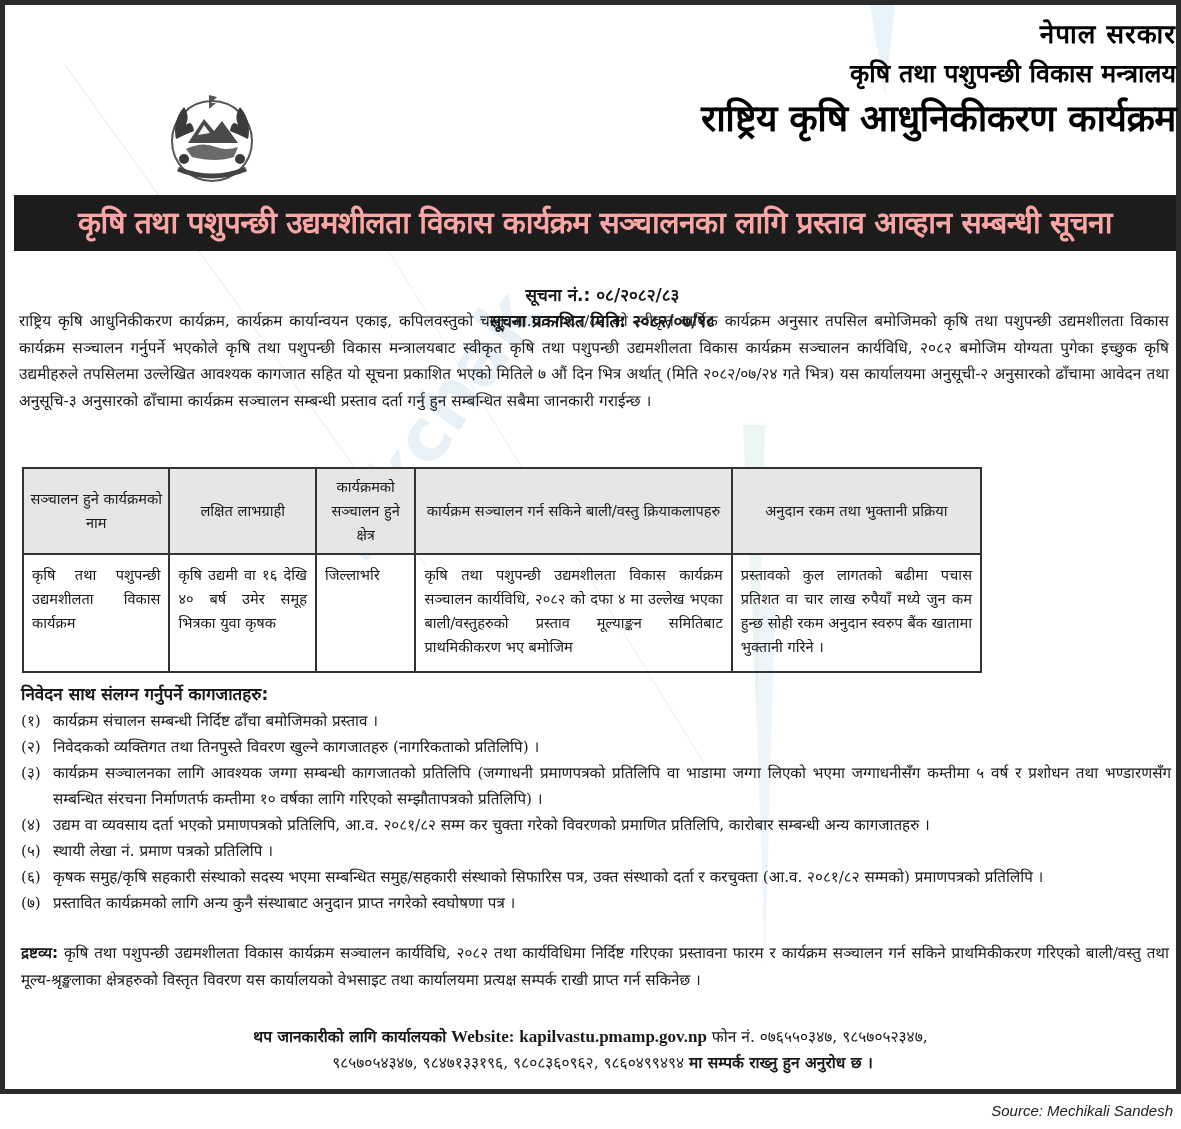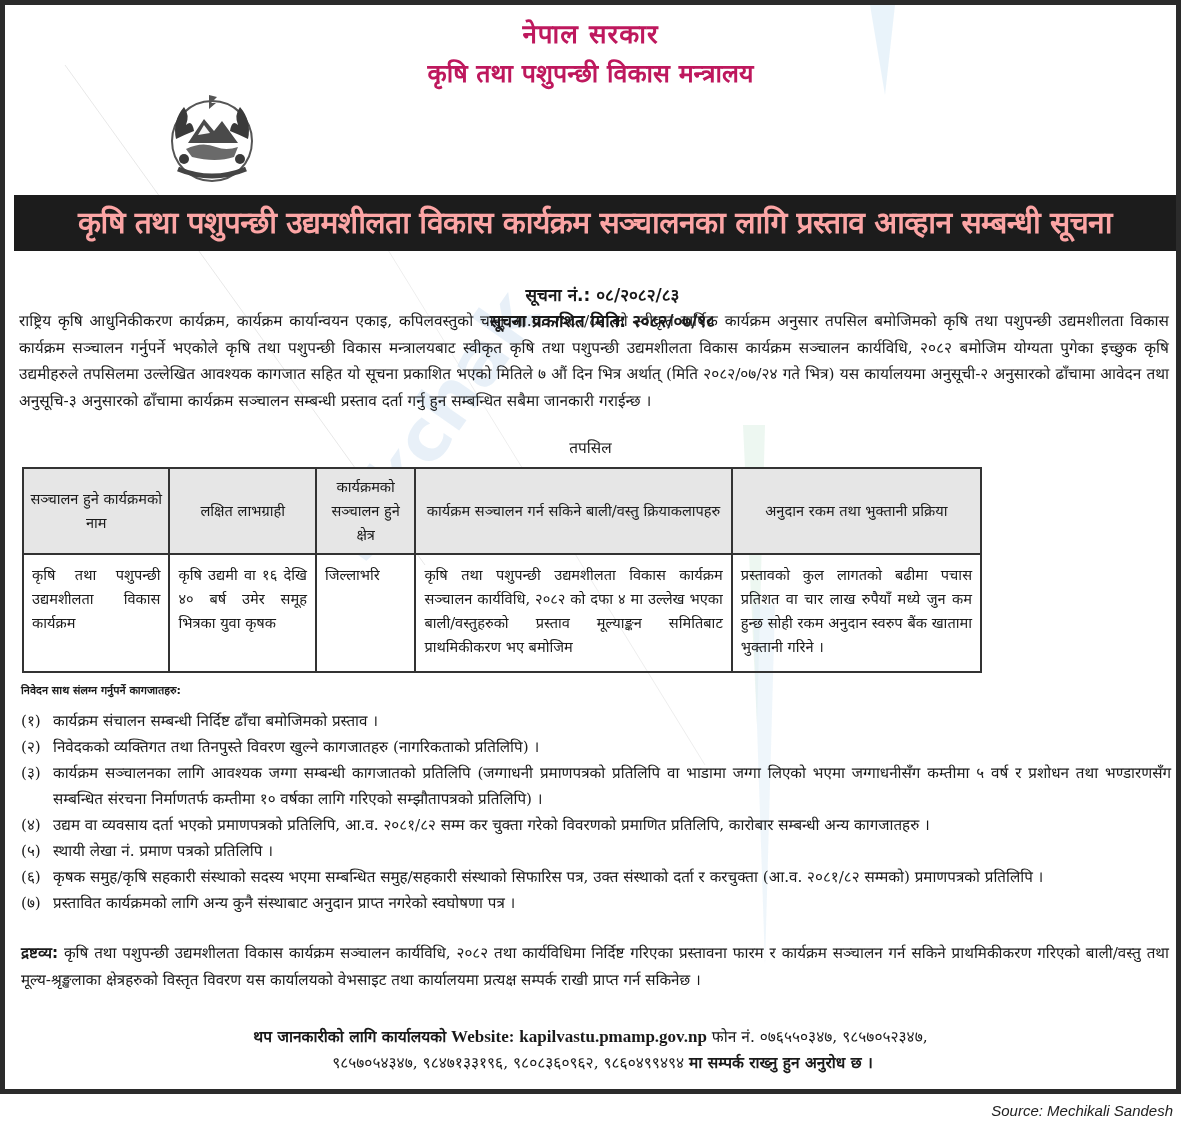--- a/index.html
+++ b/index.html
@@ -5,21 +5,21 @@
     * { box-sizing: border-box; margin: 0; padding: 0; }
     html, body { width: 1181px; height: 1129px; background: #ffffff; overflow: hidden; }
     body { font-family: "DejaVu Sans", sans-serif; color: #1a1a1a; position: relative; }
 
     .frame {
       position: absolute; left: 0; top: 0; width: 1181px; height: 1094px;
       border: 5px solid #2b2b2b; border-top-width: 5px; background: #fff;
     }
     .header { position: absolute; left: 0; top: 0; width: 1171px; height: 185px; }
     .emblem { position: absolute; left: 157px; top: 86px; width: 100px; height: 96px; }
-    .h-line { position: absolute; left: 0; width: 100%; text-align: center; color: #be185d; font-family: "DejaVu Sans", sans-serif; }
+    .h-line { position: absolute; left: 0; width: 100%; text-align: right; color: #000000; font-family: "DejaVu Sans", sans-serif; }
     .h1 { top: 10px; font-size: 26px; font-weight: bold; letter-spacing: 1px; }
     .h2 { top: 50px; font-size: 25px; font-weight: bold; }
     .h3 { top: 86px; font-size: 37px; font-weight: bold; letter-spacing: -0.5px; padding-left: 20px; }
     .h4 { top: 138px; font-size: 33px; font-weight: bold; letter-spacing: -0.5px; padding-left: 20px; }
 
     .title-bar {
       position: absolute; left: 9px; top: 190px; width: 1162px; height: 56px;
       background: #1c1c1c; color: #fca5a5; text-align: center;
       font-size: 30px; font-weight: bold; line-height: 56px; letter-spacing: -0.6px;
       white-space: nowrap; overflow: hidden;
@@ -36,21 +36,21 @@
     .tapasil { position: absolute; left: 0; width: 1171px; top: 432px; text-align: center; font-family: "DejaVu Serif", serif; font-size: 15.4px; }
 
     table.main {
       position: absolute; left: 17px; top: 462px; width: 960px;
       border-collapse: collapse; font-family: "DejaVu Serif", serif; font-size: 14.6px; line-height: 24px;
     }
     table.main th, table.main td { border: 2px solid #333; vertical-align: middle; }
     table.main th { background: #e6e6e6; font-weight: normal; text-align: center; height: 86px; padding: 4px 6px; }
     table.main td { vertical-align: top; padding: 8px 8px; height: 118px; text-align: justify; margin-top: 8px; }
 
-    .docs-title { position: absolute; left: 16px; top: 677px; font-size: 11px; font-weight: bold; }
+    .docs-title { position: absolute; left: 16px; top: 677px; font-size: 17px; font-weight: bold; }
     .docs { position: absolute; left: 16px; top: 703px; width: 1150px; font-family: "DejaVu Serif", serif; font-size: 15.2px; line-height: 26px; }
     .doc-item { display: flex; }
     .doc-num { flex: 0 0 32px; }
     .doc-text { flex: 1; text-align: justify; }
 
     .note { position: absolute; left: 16px; top: 935px; width: 1148px; font-family: "DejaVu Serif", serif; font-size: 15.2px; line-height: 27px; text-align: justify; }
     .note b { font-family: "DejaVu Sans", sans-serif; }
 
     .contact { position: absolute; left: 0; width: 1171px; text-align: center; font-size: 15.5px; }
     .contact1 { top: 1020px; }
@@ -85,35 +85,35 @@
       <polygon points="47,4 47,18 54,12 49,12 55,6" fill="#555"></polygon>
       <polygon points="26,52 42,28 52,40 60,30 76,52" fill="#4a4a4a"></polygon>
       <polygon points="36,44 42,34 48,42" fill="#f4f4f4"></polygon>
       <path d="M24 58 Q40 50 54 56 Q64 60 76 56 L72 66 Q54 72 30 66Z" fill="#6a6a6a"></path>
       <path d="M16 78 Q50 92 84 78" fill="none" stroke="#444" stroke-width="5"></path>
       <circle cx="22" cy="68" r="5" fill="#3a3a3a"></circle>
       <circle cx="78" cy="68" r="5" fill="#3a3a3a"></circle>
     </svg>
     <div class="h-line h1">नेपाल सरकार</div>
     <div class="h-line h2">कृषि तथा पशुपन्छी विकास मन्त्रालय</div>
+    <div class="h-line h3">राष्ट्रिय कृषि आधुनिकीकरण कार्यक्रम</div>
   </div>
 
   <div class="title-bar">कृषि तथा पशुपन्छी उद्यमशीलता विकास कार्यक्रम सञ्चालनका लागि प्रस्ताव आव्हान सम्बन्धी सूचना</div>
 
   <div class="ref ref1">
     <span>सूचना नं.:</span>
     <span>०८/२०८२/८३</span>
   </div>
   <div class="ref ref2">
     <span>सूचना प्रकाशित मिति:</span>
     <span>२०८२/०७/१८</span>
   </div>
 
   <p class="para">राष्ट्रिय कृषि आधुनिकीकरण कार्यक्रम, कार्यक्रम कार्यान्वयन एकाइ, कपिलवस्तुको चालु आ.व. २०८२/८३ को स्वीकृत वार्षिक कार्यक्रम अनुसार तपसिल बमोजिमको कृषि तथा पशुपन्छी उद्यमशीलता विकास कार्यक्रम सञ्चालन गर्नुपर्ने भएकोले कृषि तथा पशुपन्छी विकास मन्त्रालयबाट स्वीकृत कृषि तथा पशुपन्छी उद्यमशीलता विकास कार्यक्रम सञ्चालन कार्यविधि, २०८२ बमोजिम योग्यता पुगेका इच्छुक कृषि उद्यमीहरुले तपसिलमा उल्लेखित आवश्यक कागजात सहित यो सूचना प्रकाशित भएको मितिले ७ औं दिन भित्र अर्थात् (मिति २०८२/०७/२४ गते भित्र) यस कार्यालयमा अनुसूची-२ अनुसारको ढाँचामा आवेदन तथा अनुसूचि-३ अनुसारको ढाँचामा कार्यक्रम सञ्चालन सम्बन्धी प्रस्ताव दर्ता गर्नु हुन सम्बन्धित सबैमा जानकारी गराईन्छ ।</p>
-  <div class="tapasil">तपसिल</div>
 
   <table class="main">
     <colgroup>
       <col style="width:168px">
         <col style="width:174px">
         <col style="width:108px">
         <col style="width:388px">
         <col style="width:308px">
     </colgroup>
     <thead>

